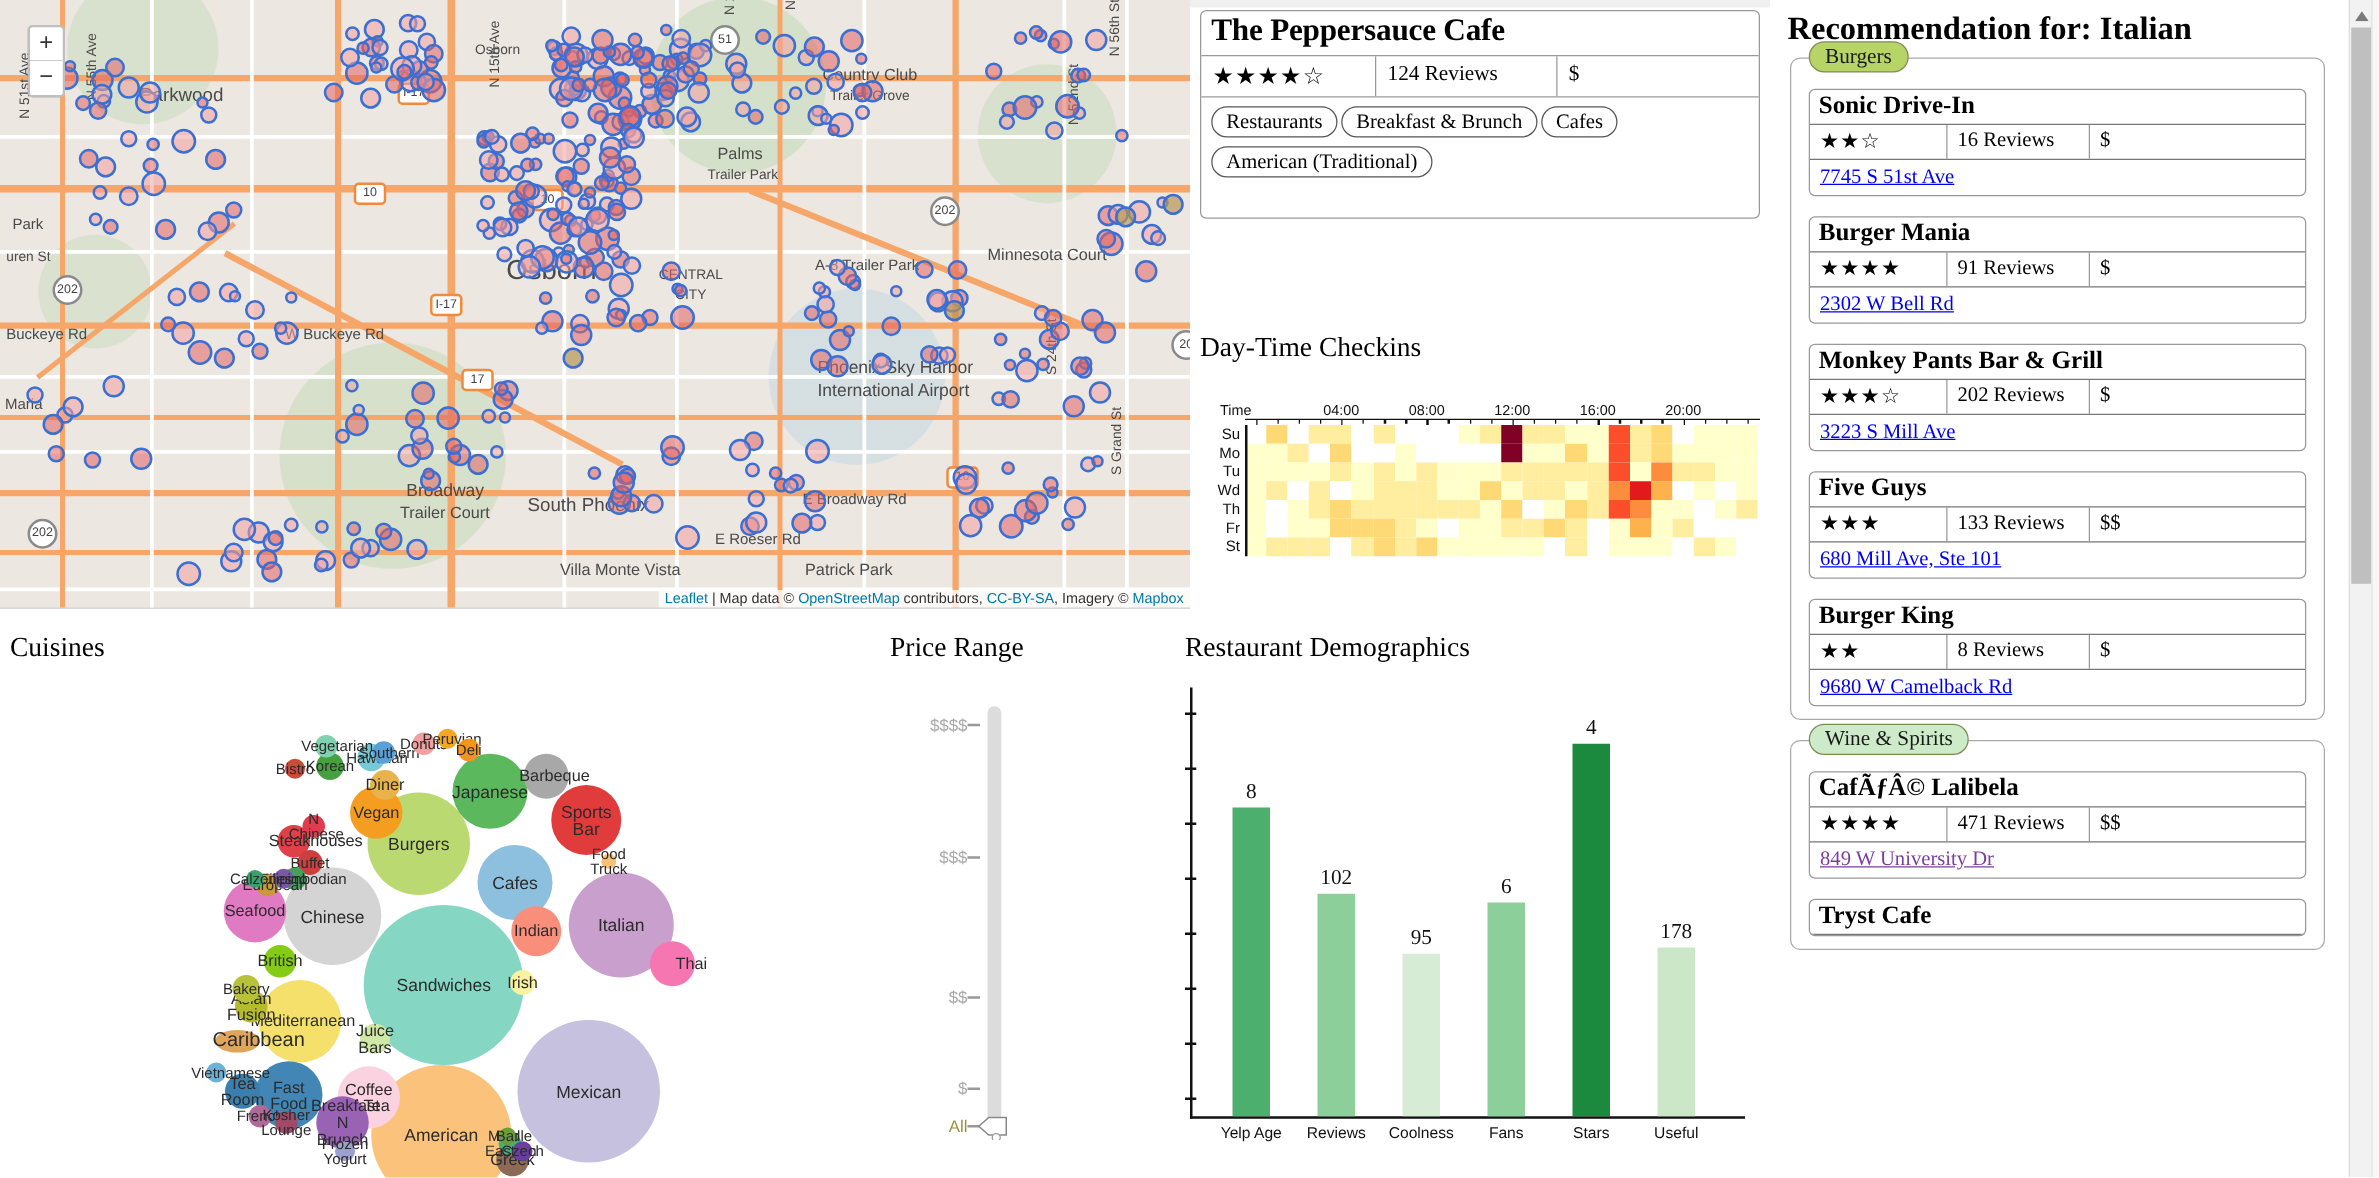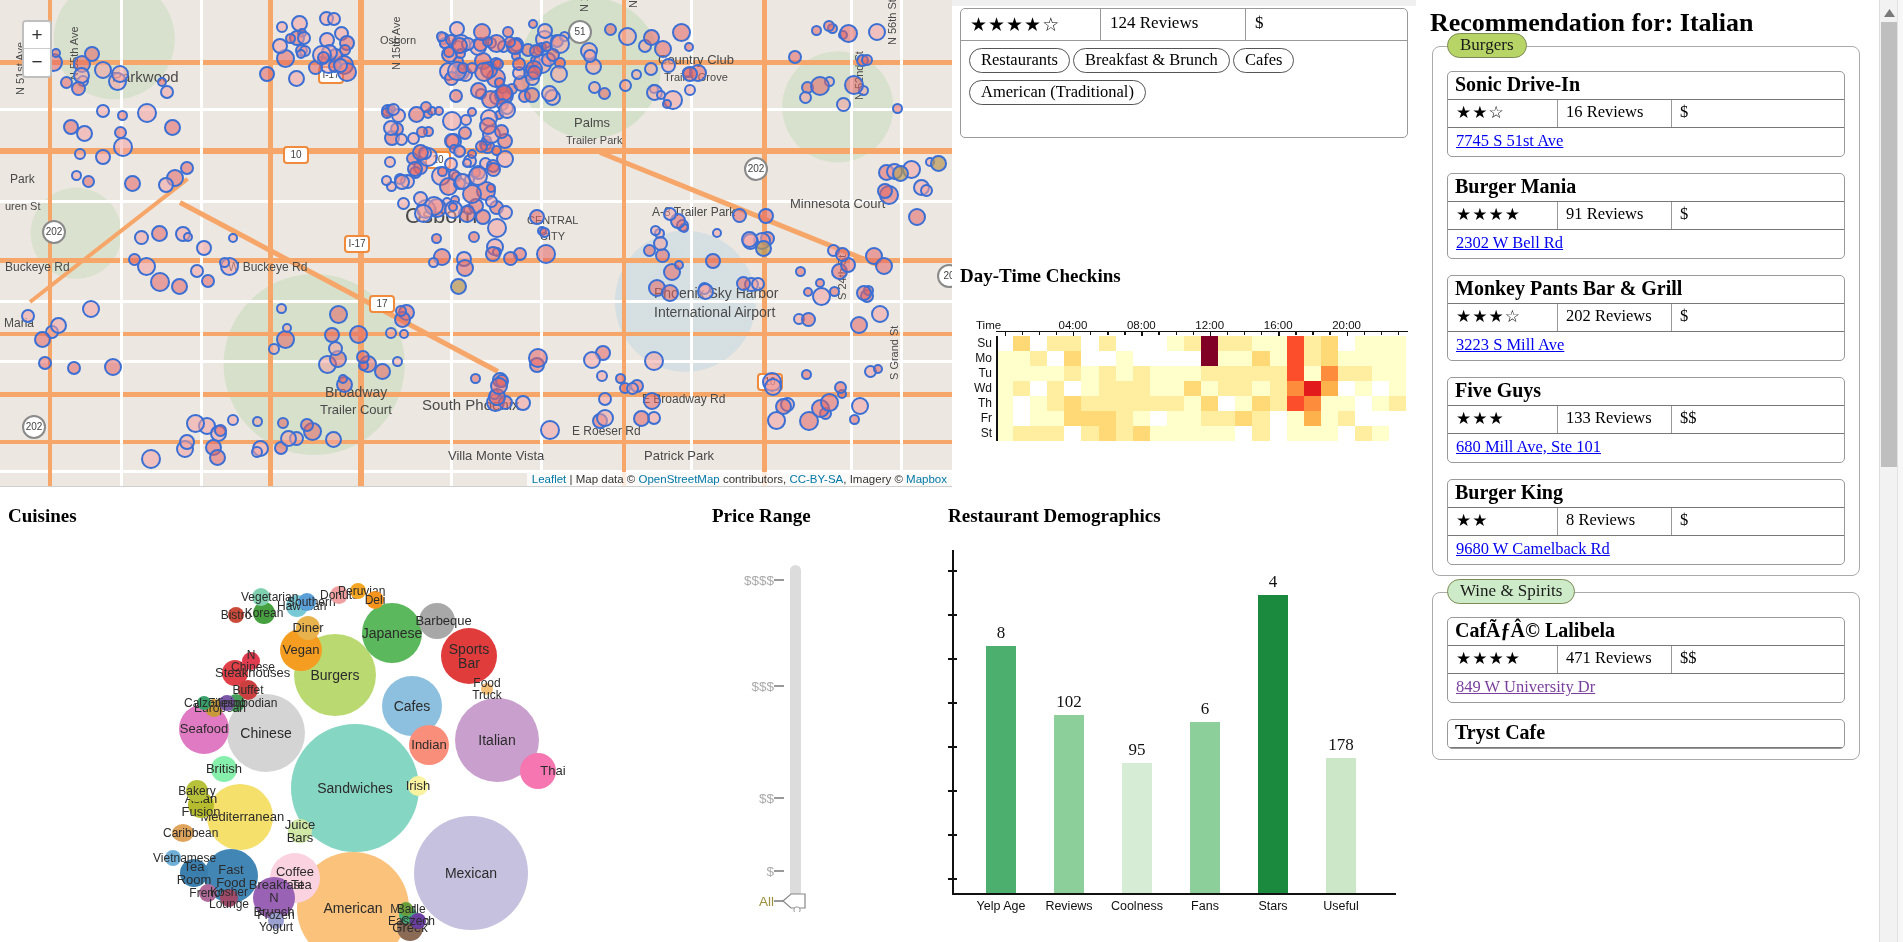--- a/index.html
+++ b/index.html
@@ -105,21 +105,21 @@
     background:#fff; color:#000;
   }
   .biz-addr { padding:5px 9px 8px; }
   .biz-addr a { color:#0000ee; font-size:17px; text-decoration:underline; }
 
   
   #checkins {
     position:absolute; left:960px; top:265px; width:448px;
   }
   .section-title {
-    font-size:19px; font-weight:bold; margin:0 0 6px 0;
+    font-size:22px; font-weight:normal; margin:0 0 6px 0;
   }
   #hm-wrap { position:relative; margin-top:28px; height:140px; }
   #hm-axis-top { position:relative; height:16px; }
   .hm-time-label {
     position:absolute; font-family:"Liberation Sans", sans-serif;
     font-size:11.5px; color:#111; transform:translateX(-50%); bottom:0;
   }
   .hm-time-label.left0 { transform:none; }
   #hm-ticks { position:relative; height:5px; border-top:1.6px solid #111; }
   .hm-tick { position:absolute; top:0; width:1.4px; background:#111; }
@@ -794,20 +794,21 @@
       <div id="zoom-out">−</div>
     </div>
 
     <div id="map-attr">
       <a href="#">Leaflet</a><span> | Map data © </span><a href="#">OpenStreetMap</a><span> contributors, </span><a href="#">CC-BY-SA</a><span>, Imagery © </span><a href="#">Mapbox</a>
     </div>
   </div>
 
   <div id="info-panel">
     <div class="biz-card">
+      <div class="biz-title">The Peppersauce Cafe</div>
       <div class="biz-row">
         <div class="biz-cell cell-stars">★★★★☆</div>
         <div class="biz-cell cell-reviews">124 Reviews</div>
         <div class="biz-cell cell-price">$</div>
       </div>
       <div class="biz-tags" id="biz-tags"><span class="tag">Restaurants</span><span class="tag">Breakfast &amp; Brunch</span><span class="tag">Cafes</span><br><span class="tag">American (Traditional)</span></div>
     </div>
   </div>
 
   <div id="checkins">
@@ -1104,21 +1105,21 @@
         </div>
         <div class="bubble" style="left: 280px; top: 276px; width: 24px; height: 24px; background: rgb(207, 232, 166); font-size: 13px;">
           <span style="width: 40px; display: block;">Juice Bars</span>
         </div>
         <div class="bubble" style="left: 180px; top: 249px; width: 26px; height: 26px; background: rgb(181, 187, 44); font-size: 13px;">
           <span style="width: 40px; display: block;">Asian Fusion</span>
         </div>
         <div class="bubble" style="left: 214px; top: 117px; width: 26px; height: 26px; background: rgb(224, 64, 72); font-size: 13px;">
           <span style="width: 40px; display: block;">Steakhouses</span>
         </div>
-        <div class="bubble" style="left: 203px; top: 213px; width: 26px; height: 26px; background: #86efac; font-size: 13px;">
+        <div class="bubble" style="left: 203px; top: 213px; width: 26px; height: 26px; background: #84cc16; font-size: 13px;">
           <span style="width: 40px; display: block;">British</span>
         </div>
         <div class="bubble" style="left: 172px; top: 316px; width: 28px; height: 28px; background: rgb(59, 127, 174); font-size: 13px;">
           <span style="width: 40px; display: block;">Tea Room</span>
         </div>
         <div class="bubble" style="left: 389px; top: 372px; width: 26px; height: 26px; background: rgb(139, 107, 85); font-size: 13px;">
           <span style="width: 40px; display: block;">Greek</span>
         </div>
         <div class="bubble" style="left: 288px; top: 73px; width: 24px; height: 24px; background: rgb(232, 179, 76); font-size: 13px;">
           <span style="width: 40px; display: block;">Diner</span>
@@ -1152,21 +1153,21 @@
         </div>
         <div class="bubble" style="left: 197px; top: 156px; width: 18px; height: 18px; background: rgb(200, 154, 58); font-size: 12px;">
           <span style="width: 40px; display: block;">European</span>
         </div>
         <div class="bubble" style="left: 211px; top: 152px; width: 16px; height: 16px; background: rgb(122, 88, 168); font-size: 12px;">
           <span style="width: 40px; display: block;">Filipino</span>
         </div>
         <div class="bubble" style="left: 178px; top: 237px; width: 22px; height: 22px; background: rgb(184, 193, 58); font-size: 12px;">
           <span style="width: 40px; display: block;">Bakery</span>
         </div>
-        <div class="bubble" style="left: 164px; top: 281px; width: 22px; height: 18px; background: rgb(224, 165, 92); font-size: 12px;">
+        <div class="bubble" style="left: 164px; top: 281px; width: 36px; height: 18px; background: rgb(224, 165, 92); font-size: 16px;">
           <span style="width: 40px; display: block;">Caribbean</span>
         </div>
         <div class="bubble" style="left: 157px; top: 307px; width: 16px; height: 16px; background: rgb(111, 176, 216); font-size: 12px;">
           <span style="width: 40px; display: block;">Vietnamese</span>
         </div>
         <div class="bubble" style="left: 191px; top: 341px; width: 18px; height: 18px; background: rgb(176, 106, 154); font-size: 12px;">
           <span style="width: 40px; display: block;">French</span>
         </div>
         <div class="bubble" style="left: 212px; top: 346px; width: 18px; height: 18px; background: rgb(160, 74, 106); font-size: 12px;">
           <span style="width: 40px; display: block;">Kosher Lounge</span>

